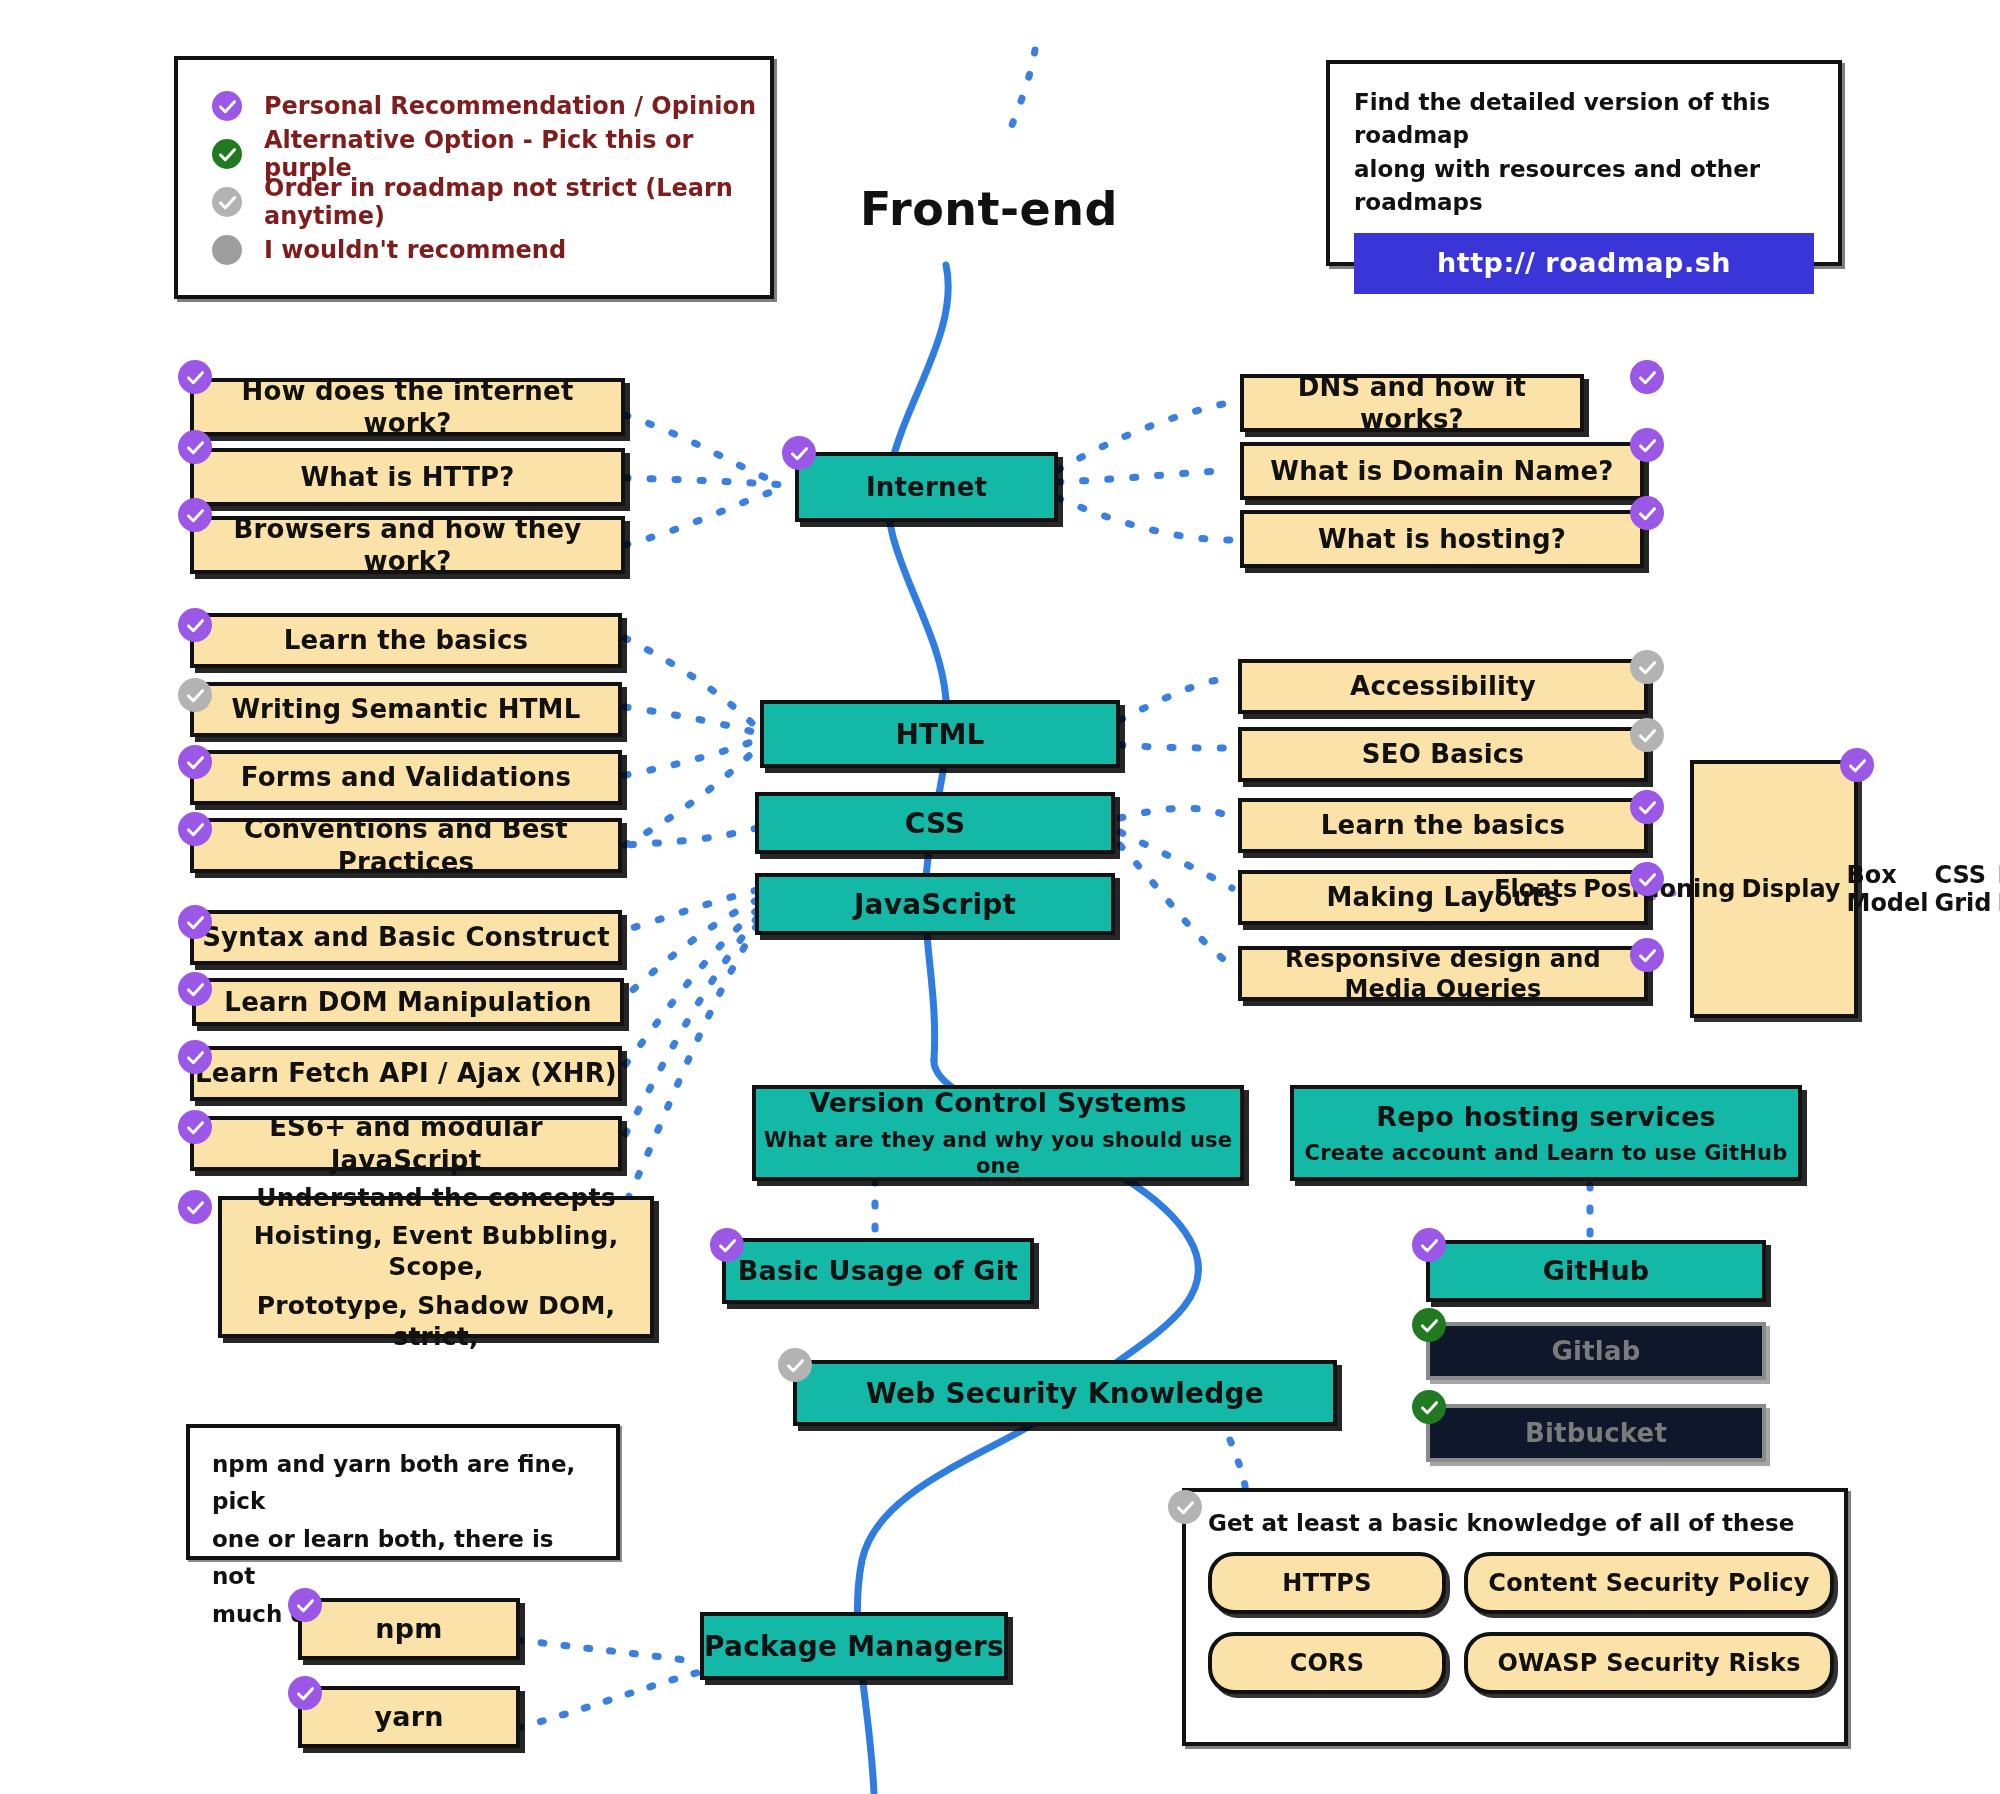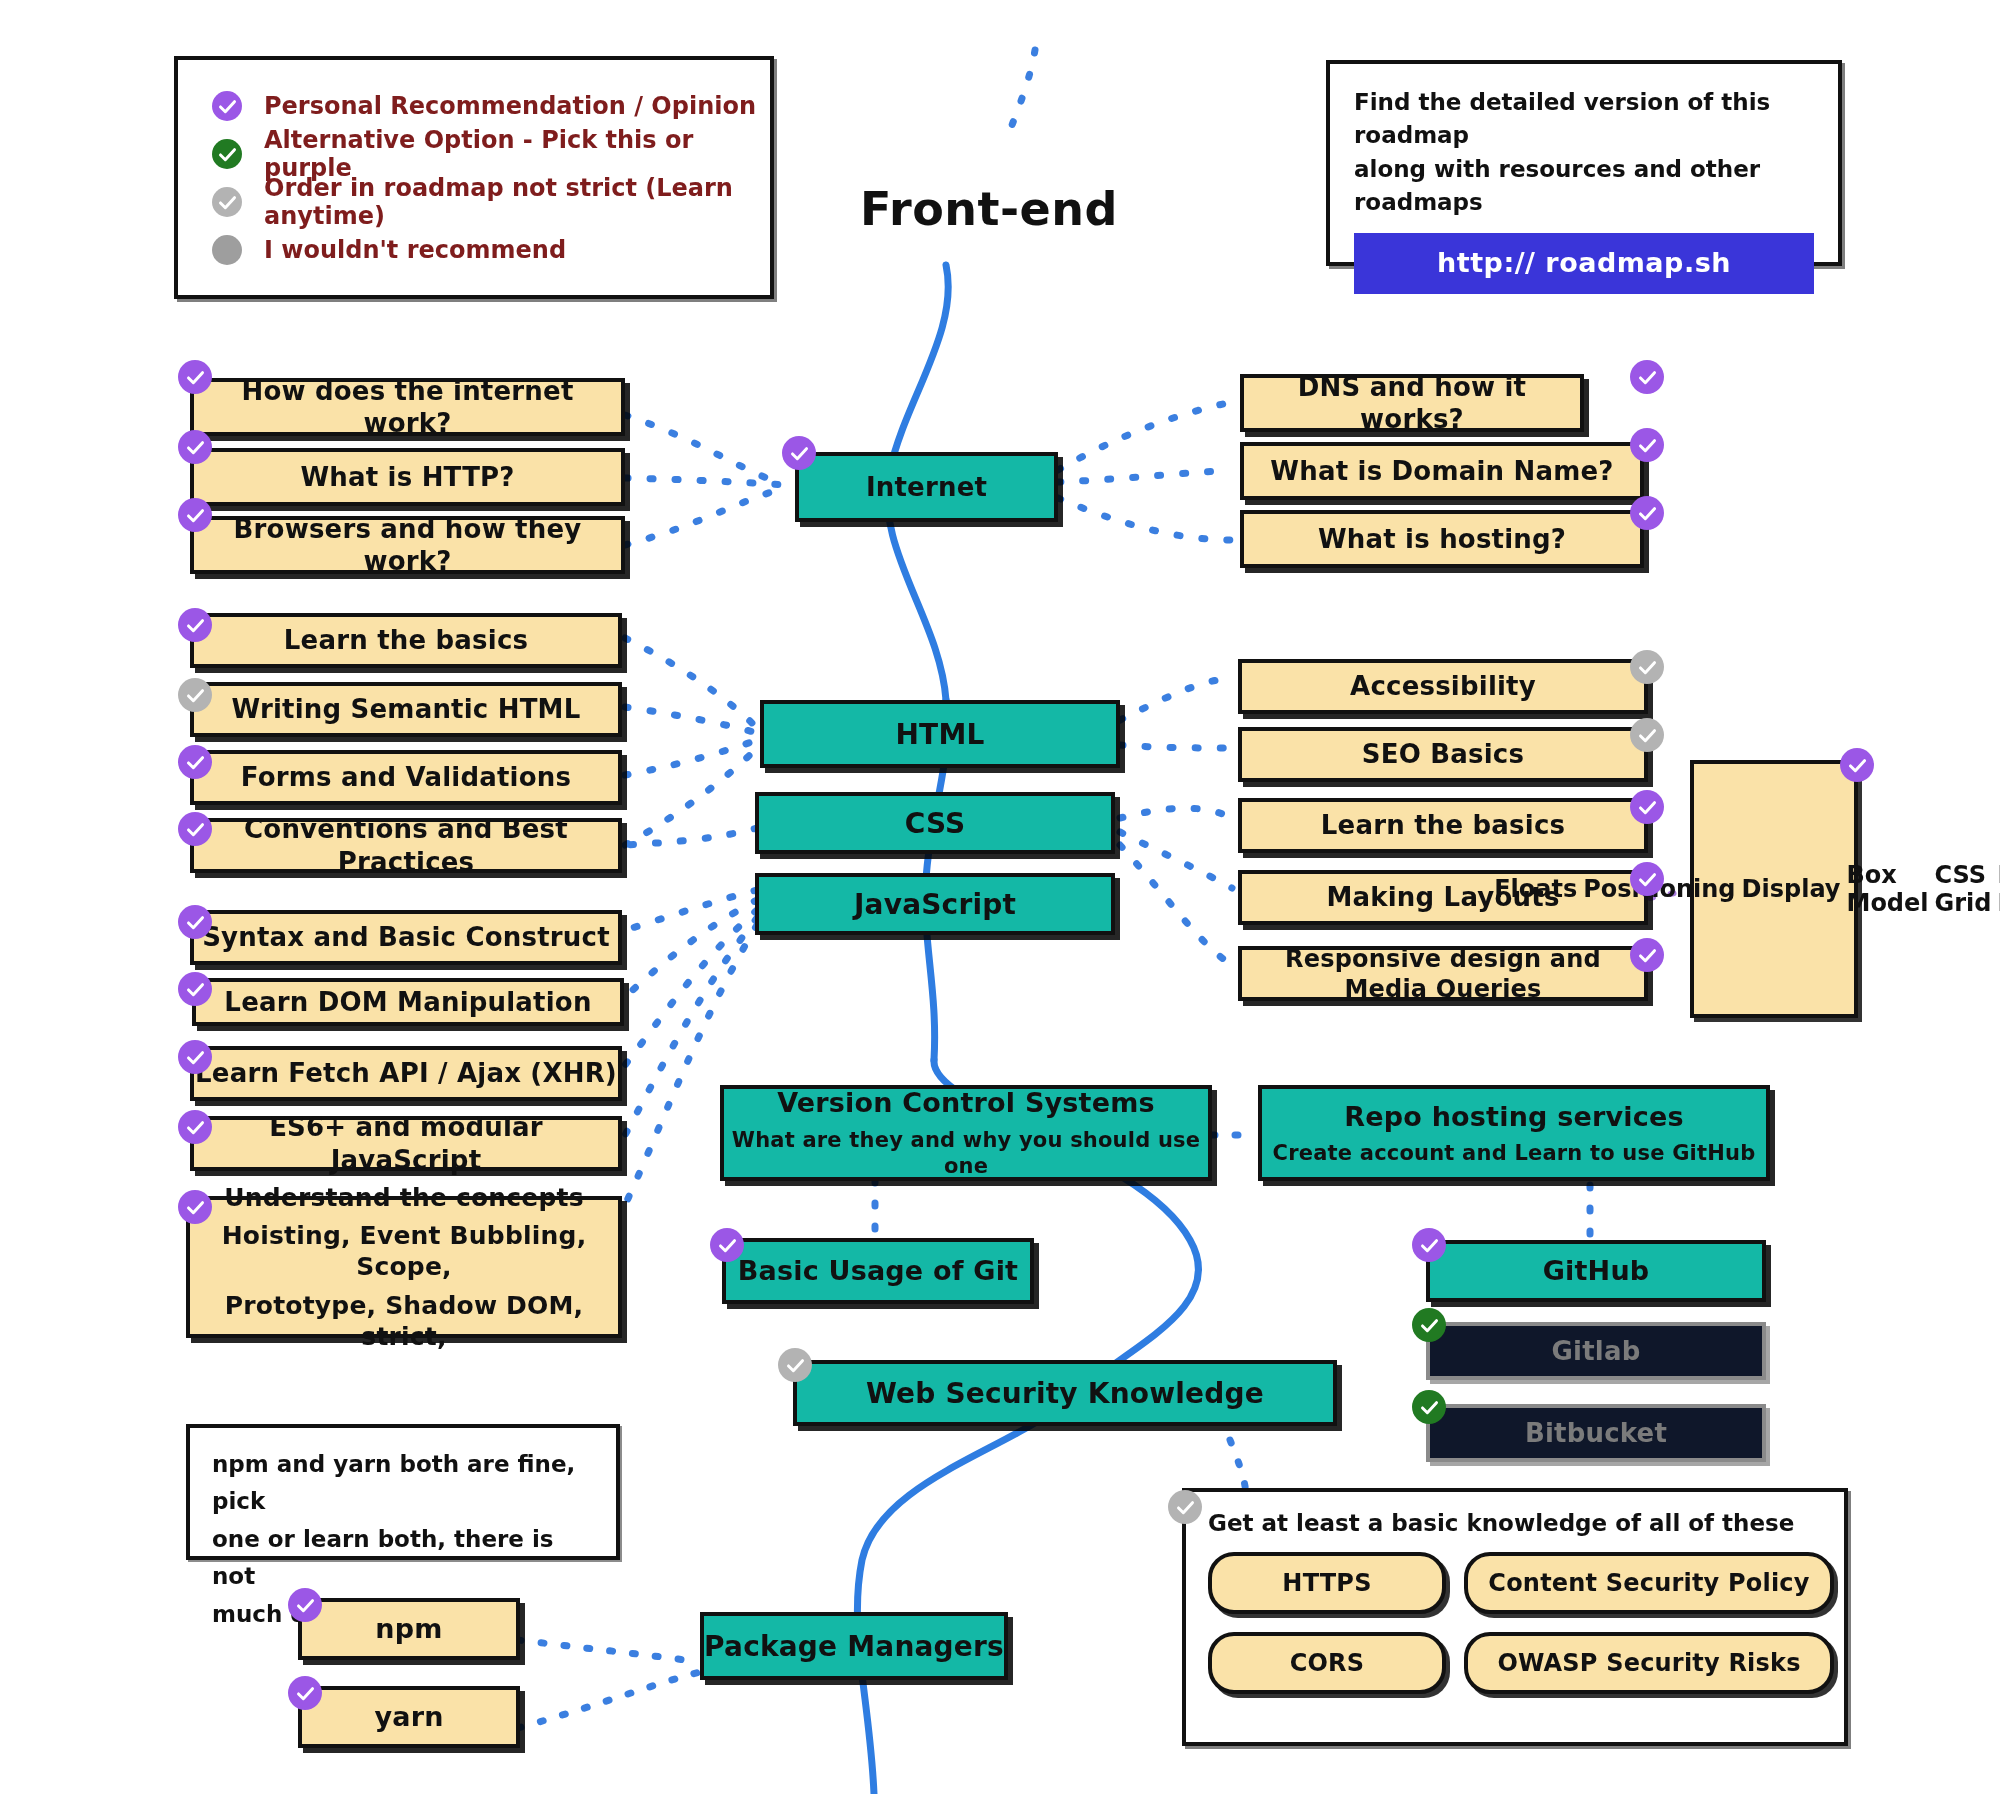--- a/index.html
+++ b/index.html
@@ -36,21 +36,21 @@
     font-weight: 700;
     color: #111111;
     line-height: 1.25;
     letter-spacing: .2px;
   }
   .node.tan    { background: #fae2a8; font-weight: 700; }
   .node.yellow { background: #14b8a6; }
   .node.grey   { background: #0f172a; border-color: #8a8a8a;
                  box-shadow: 4px 4px 0 0 rgba(0,0,0,0.35);
                  color: #7b7b7b; }
-  .node.multi  { flex-direction: column; justify-content: center; }
+  .node.multi  { flex-direction: column; justify-content: center; margin-left: 32px; }
   .node .sub   { font-weight: 600; font-size: 21px; margin-top: 7px; }
   .node .title { font-weight: 800; }
 
   
   .badge {
     position: absolute;
     width: 34px; height: 34px;
     border-radius: 50%;
     display: flex; align-items: center; justify-content: center;
     z-index: 6;

